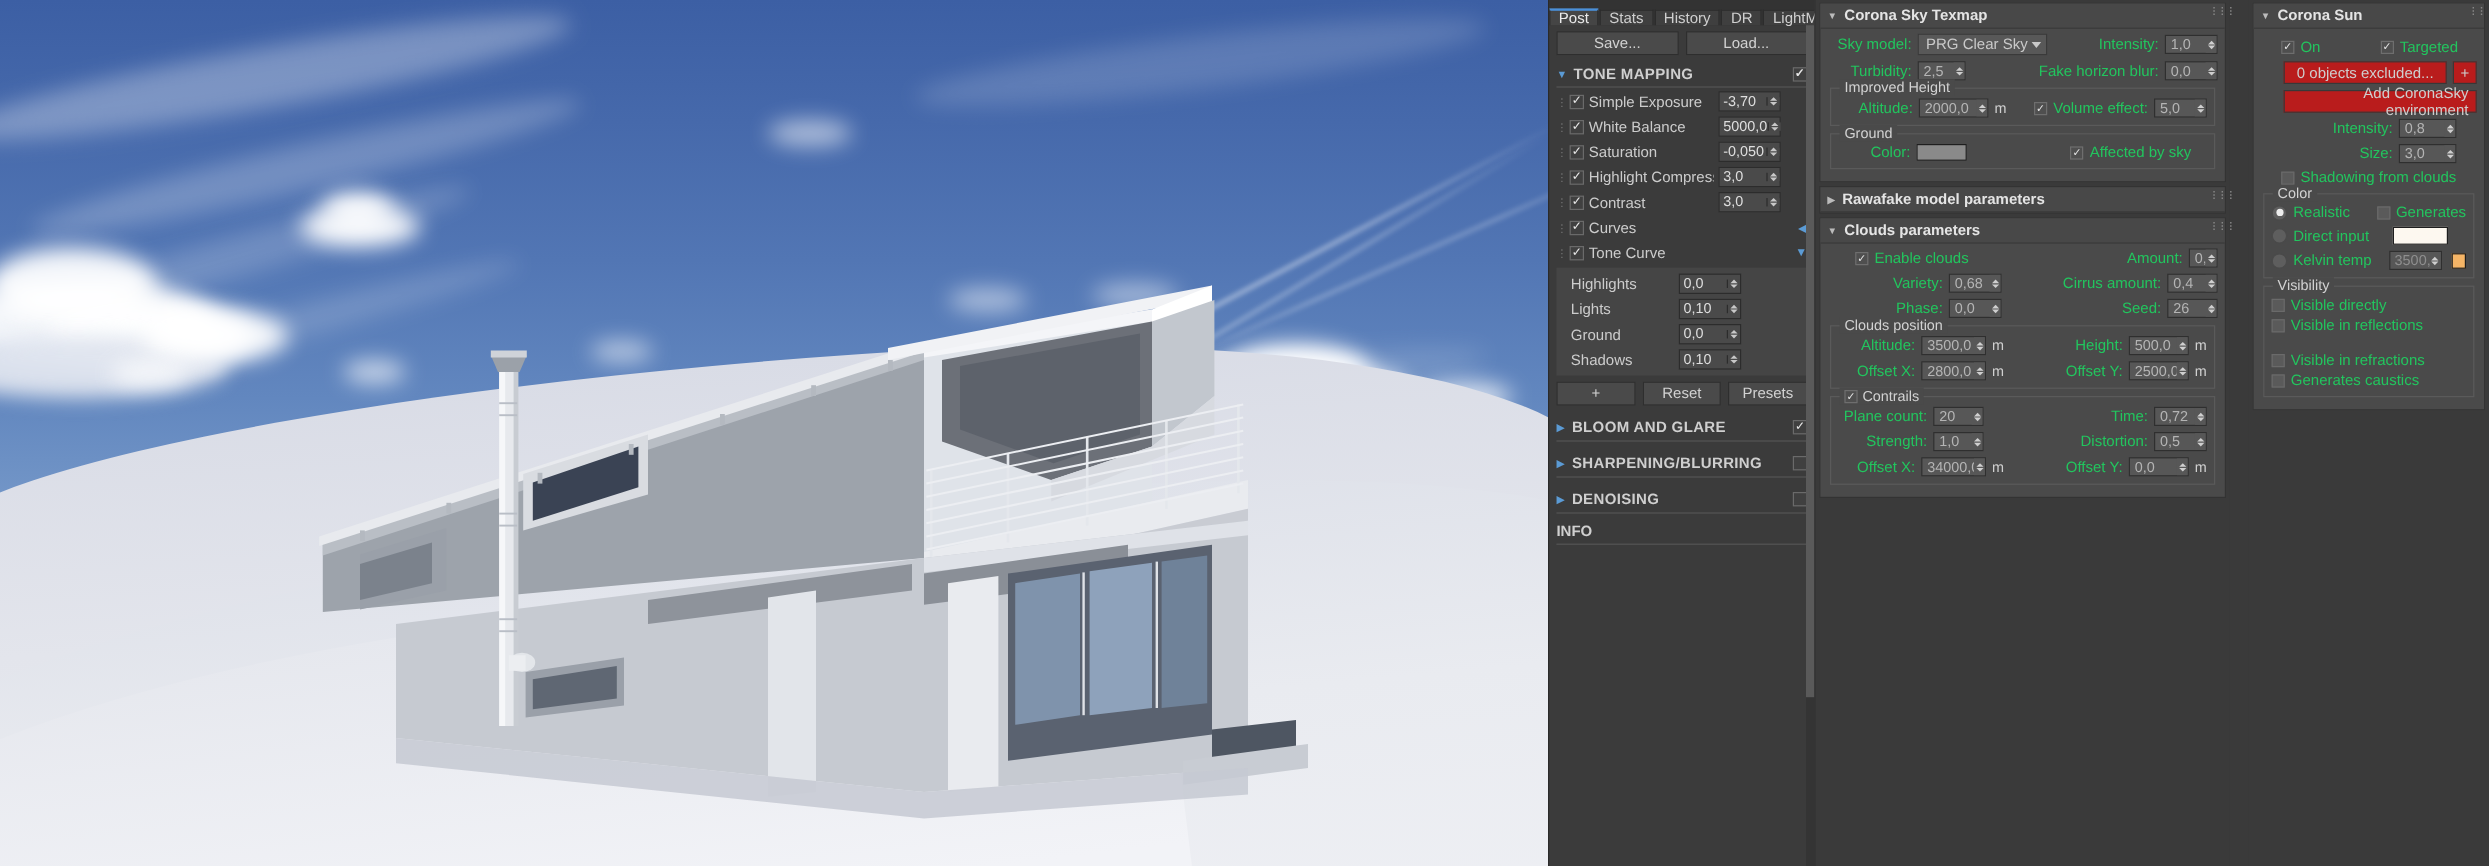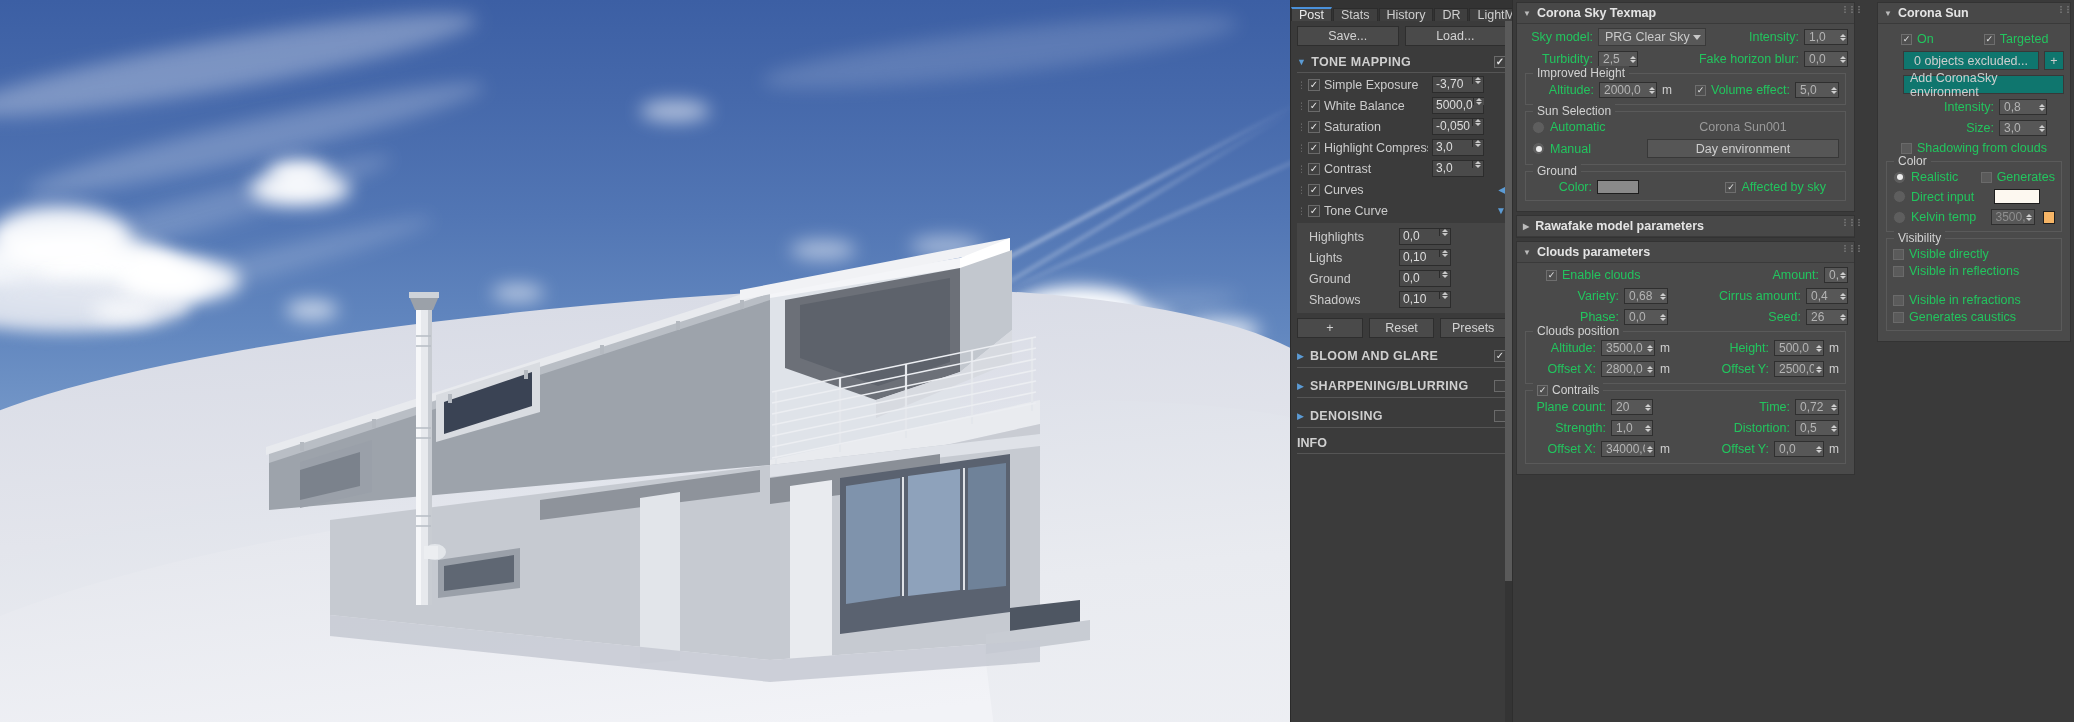--- a/index.html
+++ b/index.html
@@ -121,21 +121,21 @@
     width: 12px; height: 12px; border: 1px solid #6a6a6a; background: #404040;
     display: inline-flex; align-items: center; justify-content: center;
     font-size: 10px; color: #e8e8e8; line-height: 1; flex: 0 0 12px;
   }
   .row {
     display: flex; align-items: center; height: 19px; gap: 4px; margin-top: 2px;
   }
   .grip { color: #777; font-size: 9px; letter-spacing: -1px; width: 7px; flex: 0 0 7px; }
   .rlabel { font-size: 12.5px; color: #cccccc; white-space: nowrap; overflow: hidden; }
   .spinbox {
-    display: flex; align-items: flex-start; width: 52px; flex: 0 0 52px;
+    display: flex; align-items: center; width: 52px; flex: 0 0 52px;
     border: 1px solid #2c2c2c; background: #4a4a4a; height: 17px;
   }
   .spinbox .val { flex: 1; font-size: 12px; color: #dedede; padding-left: 3px; line-height: 15px; }
   .spinner {
     width: 11px; flex: 0 0 11px; background: #4a4a4a; border-left: 1px solid #2c2c2c;
     display: flex; flex-direction: column; align-items: center; justify-content: center;
   }
   .spinner i { display:block; width:0; height:0; border-left:3px solid transparent; border-right:3px solid transparent; }
   .spinner i.up { border-bottom: 3px solid #c8c8c8; margin-bottom: 1px; }
   .spinner i.dn { border-top: 3px solid #c8c8c8; }
@@ -196,21 +196,21 @@
   .mx-chk.off { background:#5a5a5a; border-color:#6a6a6a; }
   .mx-radio {
     width:13px;height:13px;flex:0 0 13px;border-radius:50%;background:#5e5e5e;border:1px solid #4a4a4a;
     display:inline-flex;align-items:center;justify-content:center;
   }
   .mx-radio .dot { width:6px;height:6px;border-radius:50%;background:#ededed; }
   .mx-btn {
     background:#565656; border:1px solid #383838; color:#cecece; font-size:12.5px;
     height:19px; display:flex; align-items:center; justify-content:center; padding:0 6px;
   }
-  .mx-btn.flat { background:#0f766e; }
+  .mx-btn.flat { background:#b91c1c;text-align:right; }
   .combo {
     background:#585858; border:1px solid #3a3a3a; height:18px; display:flex; align-items:center;
     justify-content:space-between; padding:0 4px 0 6px; color:#c8c8c8; font-size:12.5px; min-width:96px;
   }
   .combo .cv { color:#c9c9c9; }
   .combo .cc { width:0;height:0;border-left:4px solid transparent;border-right:4px solid transparent;border-top:5px solid #c9c9c9; }
   .swatch { border:1px solid #1e1e1e; }
   .unit { font-size:12px; color:#d0d0d0; }
   .divider-v { width:1px; background:#2e2e2e; height:722px; }
 </style>
@@ -631,35 +631,20 @@
               <span class="mx-spin" style="width:44px">
                 <span class="v" style="flex:1">5,0</span>
                 <span class="ar">
                     <i class="u"></i>
                     <i class="d"></i>
                   </span>
               </span>
             </div>
           </div>
 
-          <div class="gb">
-            <span class="gb-title">Sun Selection</span>
-            <div class="fr">
-              <span class="mx-radio"></span>
-              <span class="lbl" style="width:92px">Automatic</span>
-              <span class="lbl" style="flex:1;text-align:center;color:#9a9a9a">Corona Sun001</span>
-            </div>
-            <div class="fr" style="margin-bottom:0">
-              <span class="mx-radio">
-                  <span class="dot"></span>
-                </span>
-              <span class="lbl" style="width:92px">Manual</span>
-              <span class="mx-btn" style="flex:1">Day environment</span>
-            </div>
-          </div>
 
           <div class="gb">
             <span class="gb-title">Ground</span>
             <div class="fr" style="margin-bottom:0">
               <span class="lbl r" style="width:60px">Color:</span>
               <span class="swatch" style="width:42px;height:14px;background:#8a8a8a;"></span>
               <span style="flex:1"></span>
               <span class="mx-chk">✓</span>
               <span class="lbl">Affected by sky</span>
               <span style="width:8px"></span>

